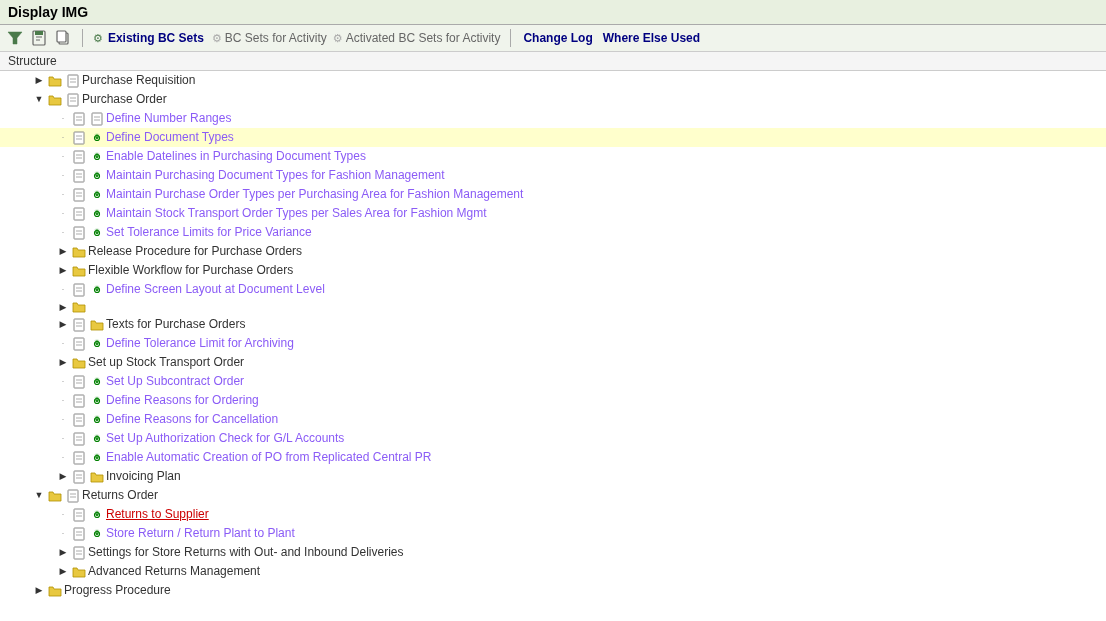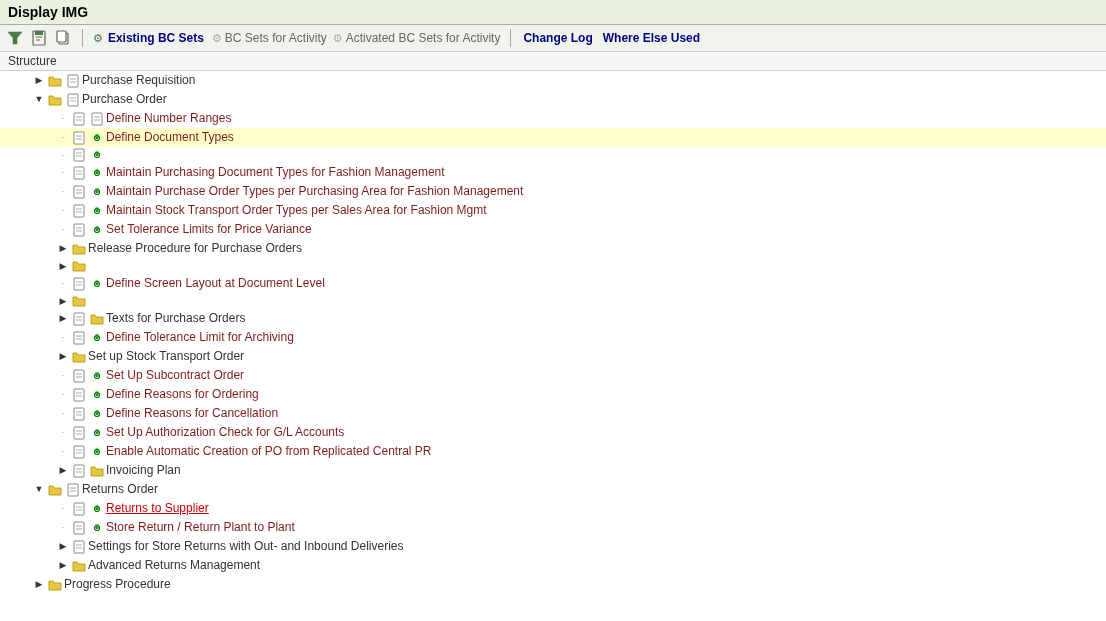--- a/index.html
+++ b/index.html
@@ -104,21 +104,21 @@
     .node-icon {
       width: 16px;
       height: 14px;
       display: inline-flex;
       align-items: center;
       justify-content: center;
       flex-shrink: 0;
       margin: 0 1px;
     }
     .row-label {
-      color: #7f1d1d;
+      color: #8b5cf6;
       cursor: pointer;
       font-size: 12px;
     }
     .row-label.no-link {
       color: #333;
       cursor: default;
     }
   </style>
 </head>
 <body>
@@ -257,20 +257,21 @@
       <line x1="3" y1="8" x2="9" y2="8" stroke="#888" stroke-width="0.7"></line>
     </svg>
       </span>
       <span class="node-icon">
         <svg width="12" height="12" viewBox="0 0 12 12">
       <circle cx="6" cy="6" r="2.5" fill="none" stroke="#008000" stroke-width="1.2"></circle>
       <circle cx="6" cy="6" r="1" fill="#008000"></circle>
       <path d="M6,1 L6.5,2.5 L7.5,1.5 L7,3 L8.5,2.5 L7.5,3.8 L9,4.5 L7.5,4.8 L8.5,6 L7,5.8 L7.5,7.5 L6.5,6.5 L6,8 L5.5,6.5 L4.5,7.5 L5,5.8 L3.5,6 L4.5,4.8 L3,4.5 L4.5,3.8 L3.5,2.5 L5,3 L4.5,1.5 L5.5,2.5 Z" fill="#008000" opacity="0.6"></path>
     </svg>
       </span>
+      <span class="row-label" style="">Enable Datelines in Purchasing Document Types</span>
     </div>
     <div class="tree-row">
       <span class="indent" style="display:inline-block;width:56px;"></span>
       <span class="expand-icon" style="color:#999;width:14px;">·</span>
       <span class="node-icon">
         <svg width="12" height="14" viewBox="0 0 12 14">
       <rect x="1" y="1" width="10" height="12" rx="0.5" fill="#fff" stroke="#888" stroke-width="1"></rect>
       <line x1="3" y1="5" x2="9" y2="5" stroke="#888" stroke-width="0.7"></line>
       <line x1="3" y1="8" x2="9" y2="8" stroke="#888" stroke-width="0.7"></line>
     </svg>
@@ -352,20 +353,21 @@
       <span class="row-label no-link" style="">Release Procedure for Purchase Orders</span>
     </div>
     <div class="tree-row">
       <span class="indent" style="display:inline-block;width:56px;"></span>
       <span class="expand-icon" style="color:#333;width:14px;">▶</span>
       <span class="node-icon">
         <svg width="14" height="12" viewBox="0 0 14 12">
       <path d="M1,2 L5,2 L6,4 L13,4 L13,11 L1,11 Z" fill="#e8c840" stroke="#b09000" stroke-width="0.8"></path>
     </svg>
       </span>
+      <span class="row-label no-link" style="">Flexible Workflow for Purchase Orders</span>
     </div>
     <div class="tree-row">
       <span class="indent" style="display:inline-block;width:56px;"></span>
       <span class="expand-icon" style="color:#999;width:14px;">·</span>
       <span class="node-icon">
         <svg width="12" height="14" viewBox="0 0 12 14">
       <rect x="1" y="1" width="10" height="12" rx="0.5" fill="#fff" stroke="#888" stroke-width="1"></rect>
       <line x1="3" y1="5" x2="9" y2="5" stroke="#888" stroke-width="0.7"></line>
       <line x1="3" y1="8" x2="9" y2="8" stroke="#888" stroke-width="0.7"></line>
     </svg>

